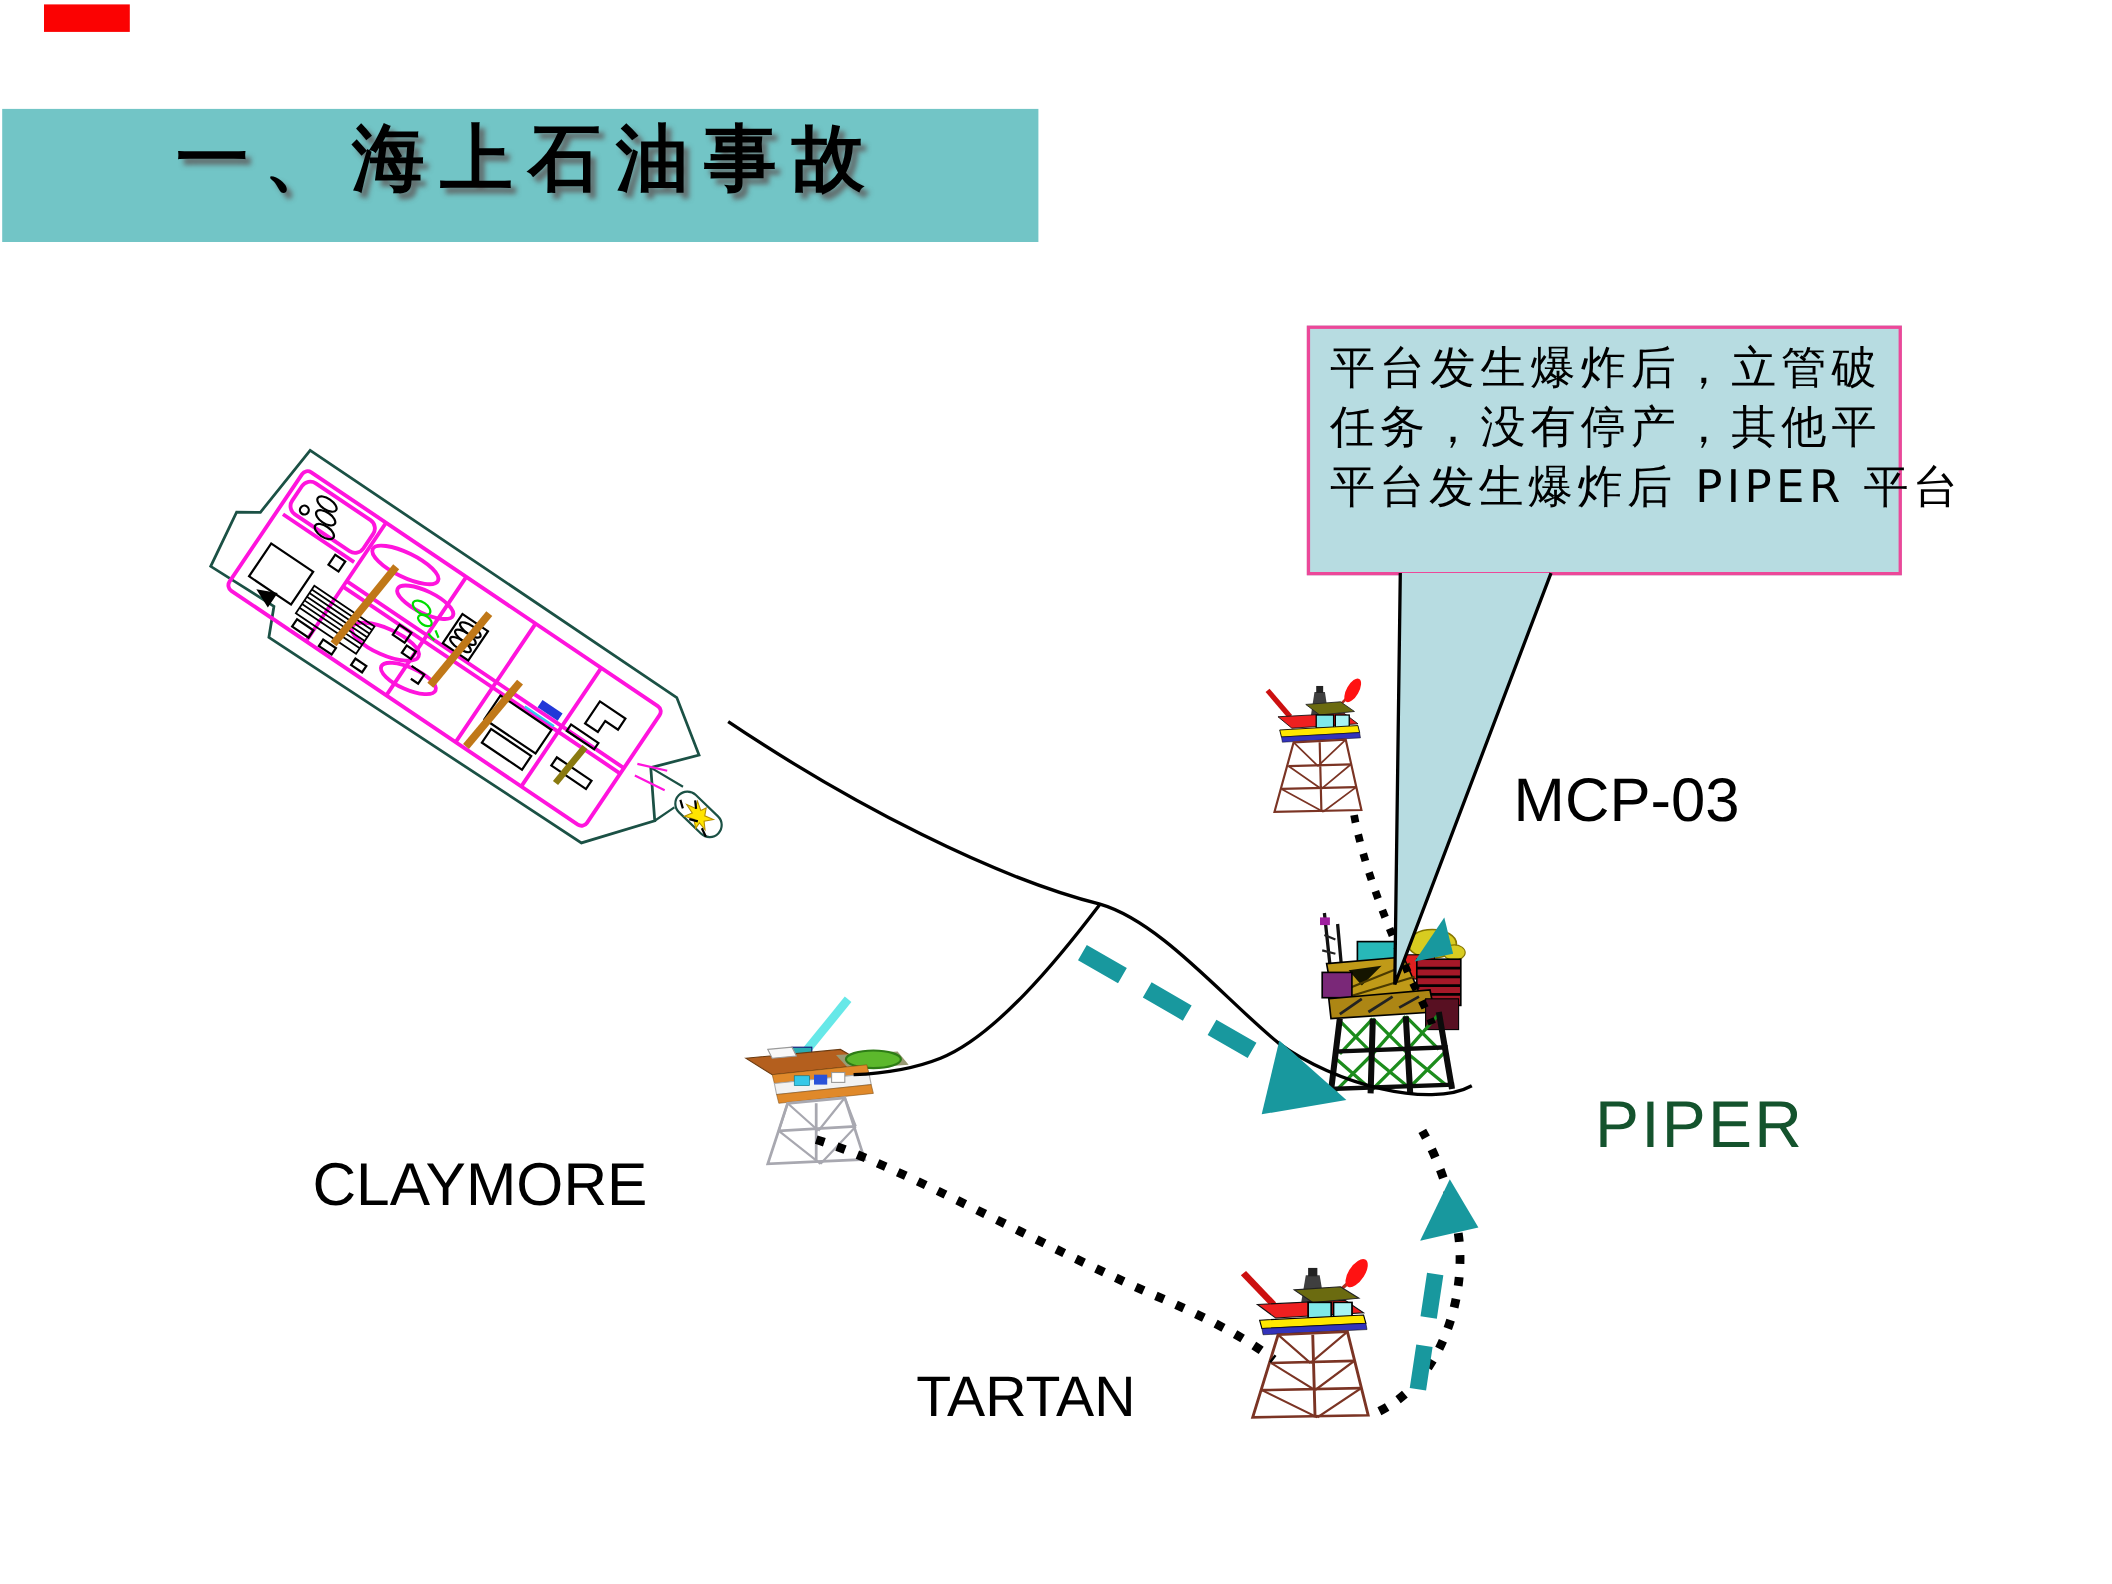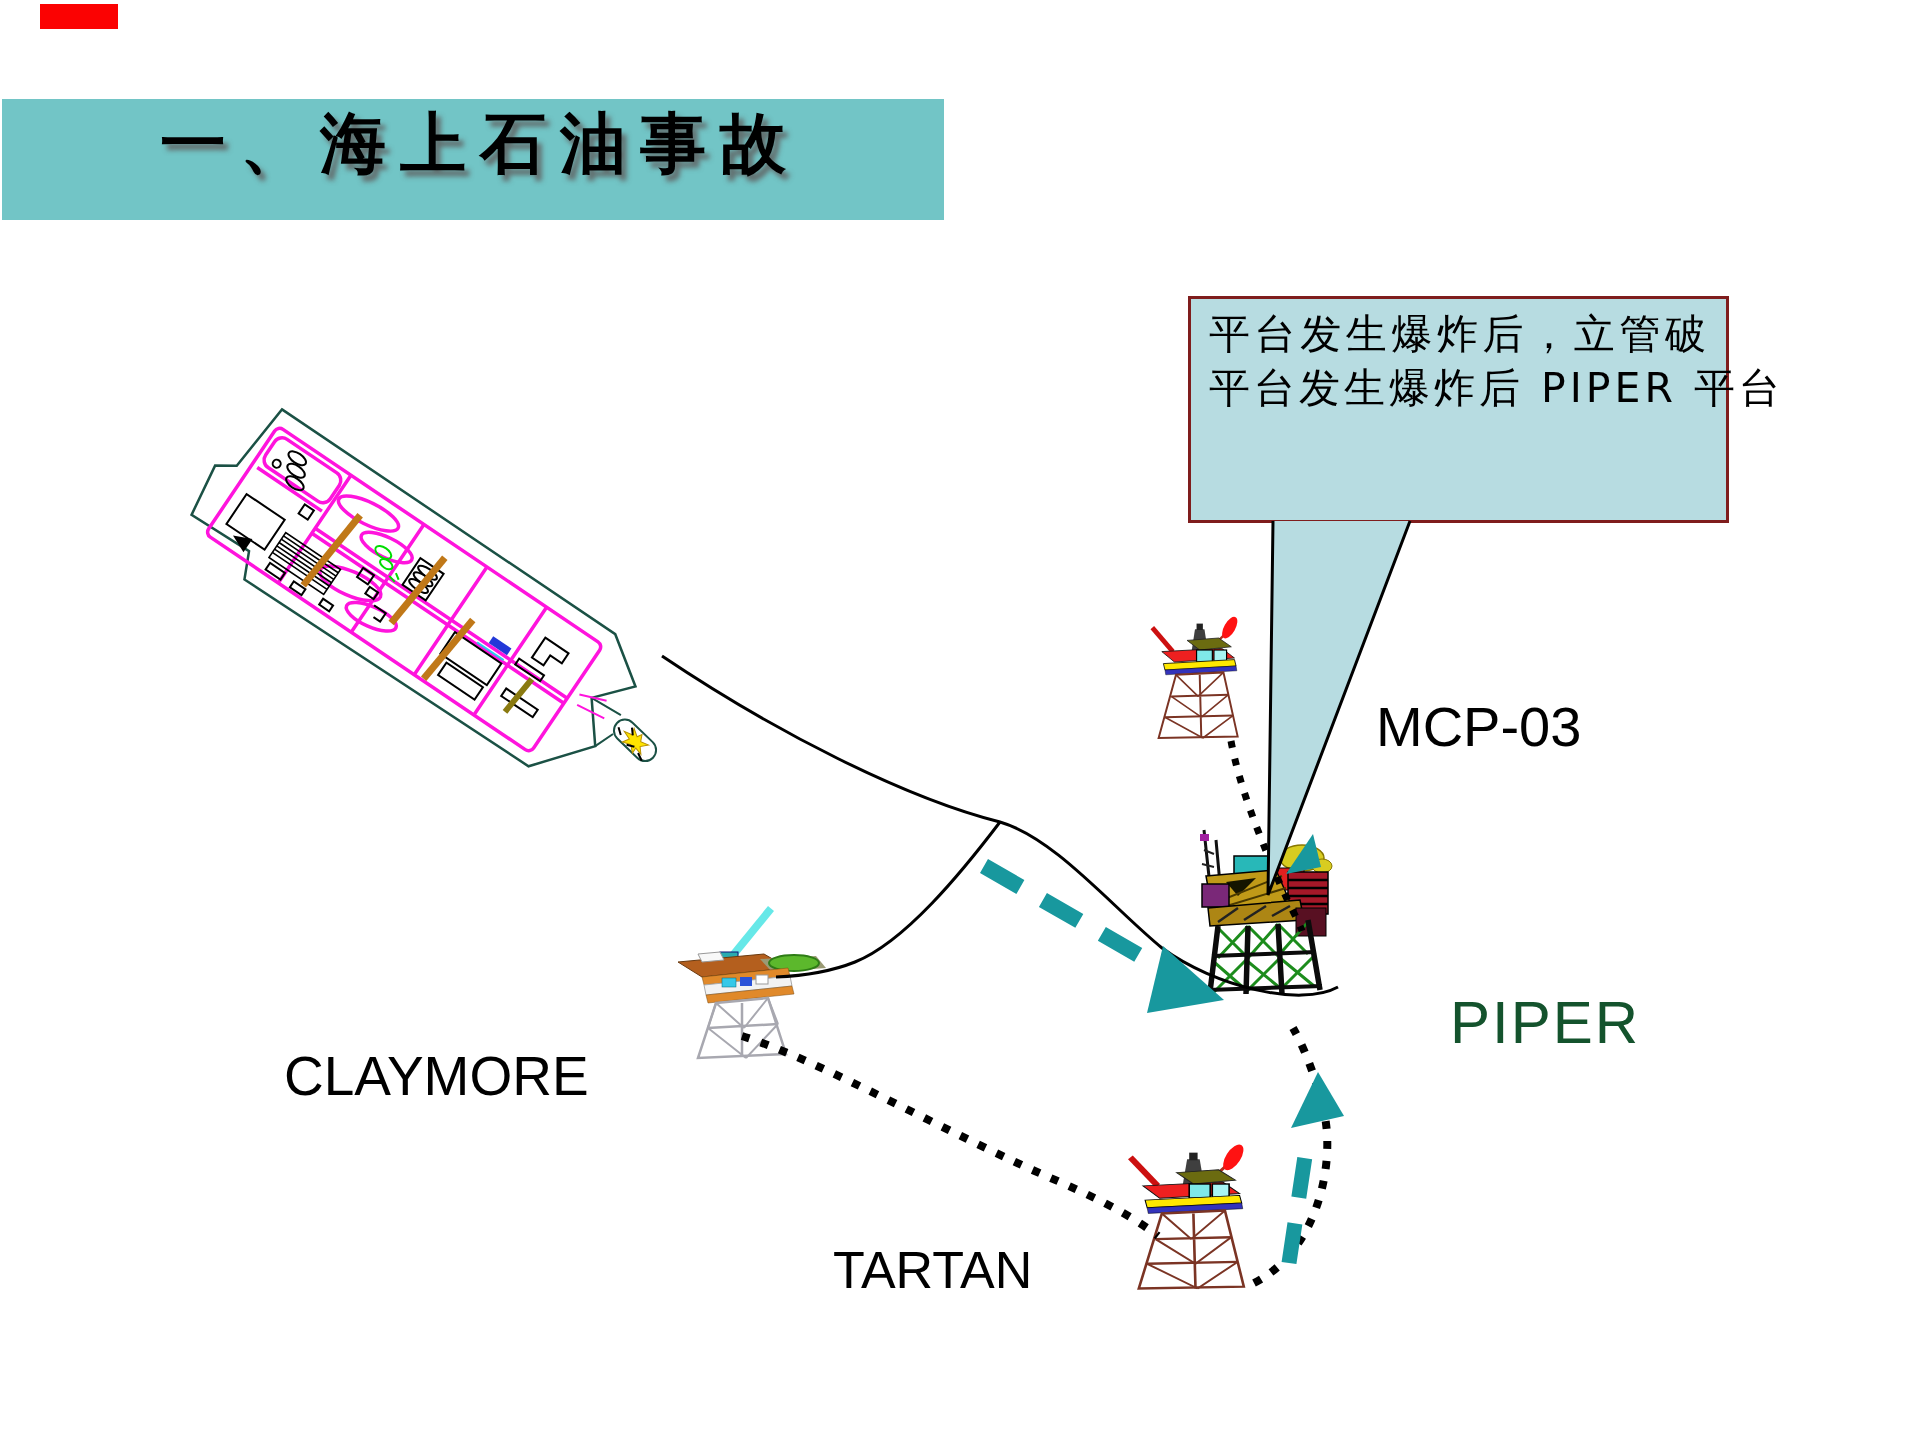--- a/index.html
+++ b/index.html
@@ -6,21 +6,21 @@
   .slide{position:relative;width:1920px;height:1440px;background:#ffffff;overflow:hidden;
          font-family:"Liberation Sans",sans-serif;}
   .red-marker{position:absolute;left:40px;top:4px;width:78px;height:25px;background:#fb0202;}
   .banner{position:absolute;left:2px;top:99px;width:942px;height:121px;background:#72c5c6;
           display:flex;align-items:flex-start;}
   .banner-title{font-family:"DejaVu Sans",sans-serif;font-size:66px;font-weight:bold;
           color:#000;letter-spacing:14px;padding-left:158px;white-space:nowrap;
           text-shadow:5px 6px 5px rgba(95,95,95,0.85);}
   .scene{position:absolute;left:0;top:0;width:1920px;height:1440px;}
   .callout{position:absolute;left:1188px;top:296px;width:541px;height:227px;box-sizing:border-box;
-          border:3px solid #7f1d1d;background:#b7dce1;padding:8px 16px 0 18px;
+          border:3px solid #ec4899;background:#b7dce1;padding:8px 16px 0 18px;
           font-family:"DejaVu Sans",sans-serif;font-size:41px;line-height:54px;
           letter-spacing:4px;color:#000;}
   .callout-line{display:block;text-align:justify;text-align-last:justify;white-space:nowrap;}
   .callout-tail{position:absolute;left:1258px;top:518px;width:170px;height:385px;}
   .map-label{position:absolute;white-space:nowrap;color:#000;}
   .label-mcp01{left:1376px;top:694px;font-size:56px;}
   .label-piper{left:1450px;top:944px;font-size:60px;letter-spacing:2px;}
   .label-claymore{left:284px;top:1044px;font-size:55px;}
   .label-tartan{left:833px;top:1240px;font-size:52px;}
 </style>
@@ -188,20 +188,21 @@
       <g>
         <line x1="1289" y1="1263" x2="1307" y2="1143" stroke="#18989e" stroke-width="15" stroke-dasharray="40 26"></line>
         <polygon points="1318,1072 1291,1128 1344,1116" fill="#18989e"></polygon>
       </g>
       <polygon points="1286,874 1313,834 1321,867" fill="#18989e"></polygon>
     </g>
   </svg>
 
   <div class="callout">
     <span class="callout-line">平台发生爆炸后，立管破</span>
+    <span class="callout-line">任务，没有停产，其他平</span>
     <span class="callout-line">平台发生爆炸后 PIPER 平台</span>
   </div>
   <svg class="callout-tail" viewBox="0 0 170 385" xmlns="http://www.w3.org/2000/svg">
     <polygon points="15,3 152,3 10,377" fill="#b7dce1"></polygon>
     <path d="M15,3 L10,377 L152,3" fill="none" stroke="#000" stroke-width="3"></path>
   </svg>
 
   <div class="map-label label-mcp01">MCP-03</div>
   <div class="map-label label-piper" style="color:#14532d;margin-top:44px;">PIPER</div>
   <div class="map-label label-claymore">CLAYMORE</div>

